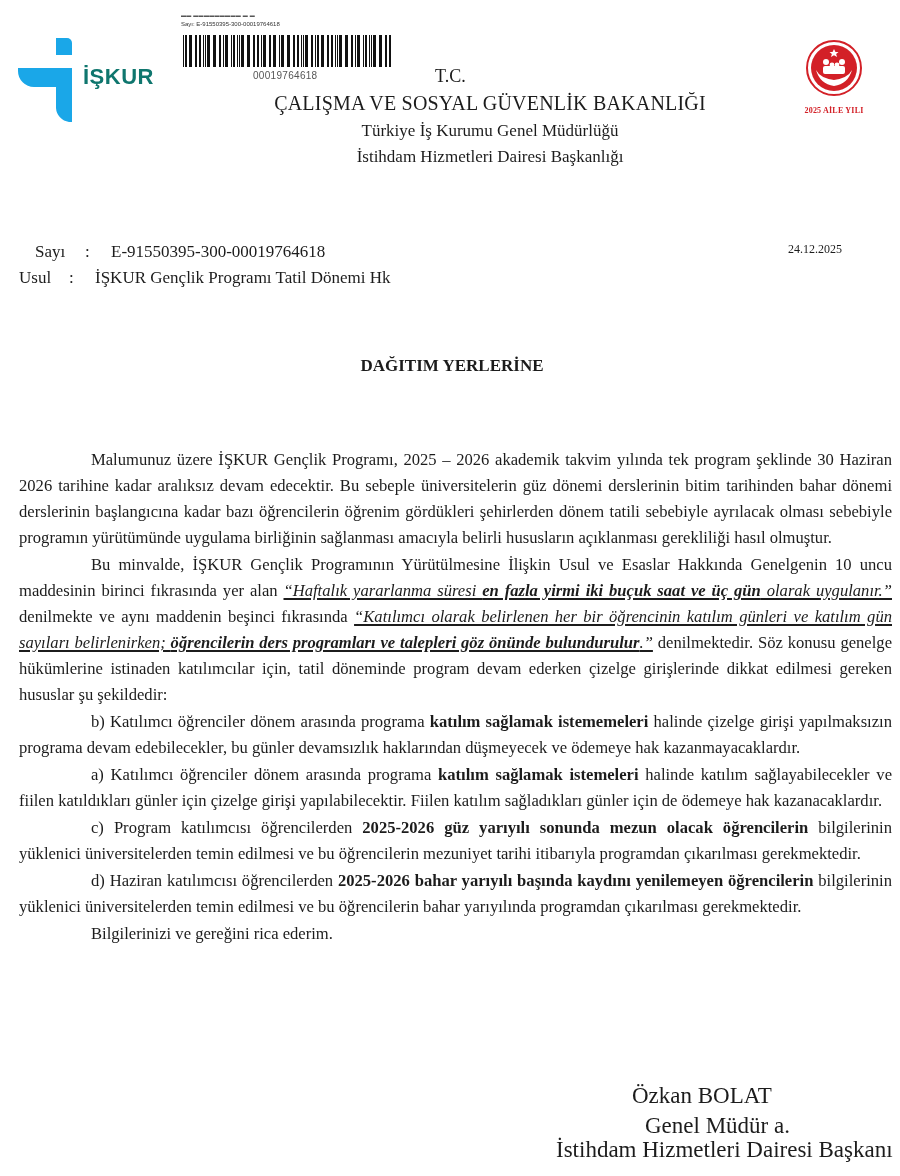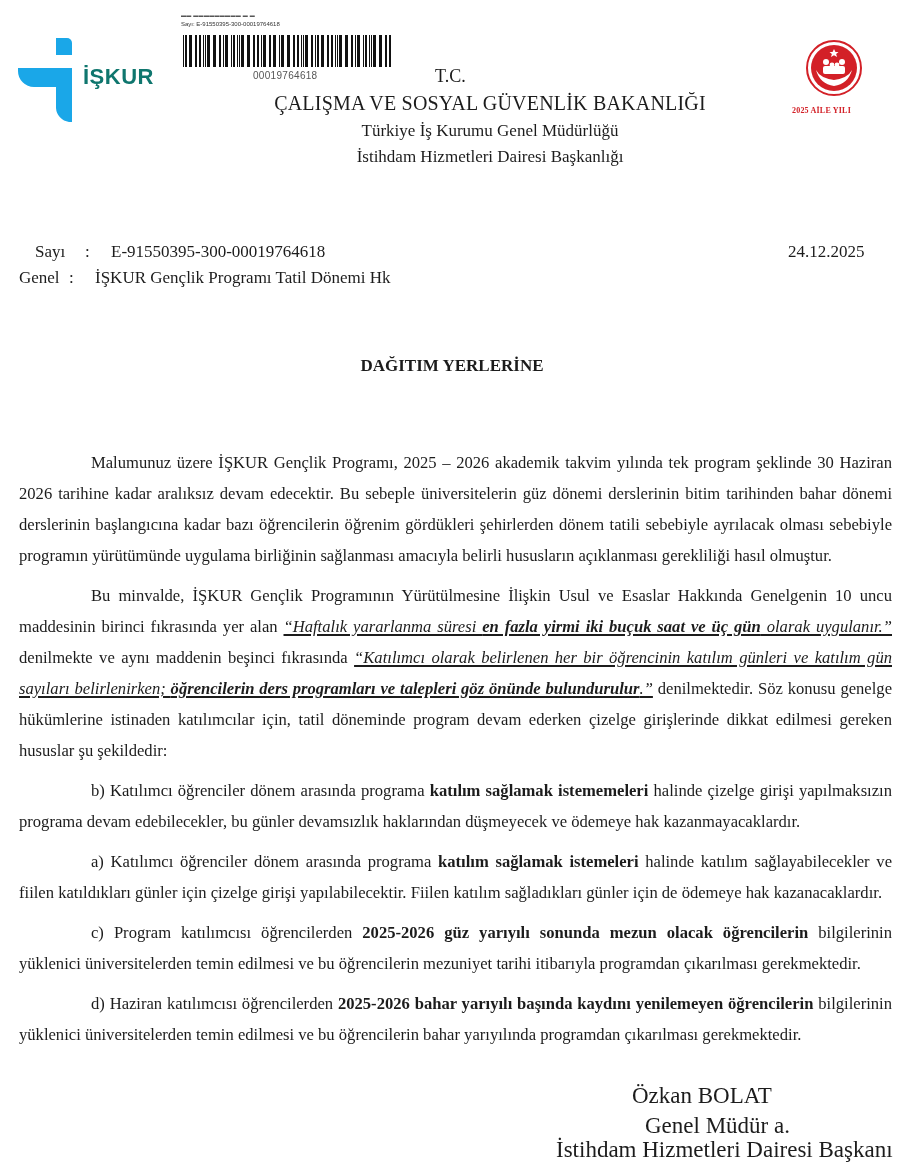--- a/index.html
+++ b/index.html
@@ -21,37 +21,37 @@
     .barcode { left: 183px; top: 35px; width: 212px; height: 32px; }
     .bc-num { left: 253px; top: 70px; font-family: "Liberation Sans", sans-serif; font-size: 10px; color: #555; letter-spacing: 0.3px; }
     
     .hdr { left: 0; width: 900px; text-align: center; }
     .hdr-tc { top: 66px; left: 435px; width: auto; text-align:center; font-size: 18px; }
     .hdr-min { top: 92px; font-size: 20px; letter-spacing: 0.2px; left: 40px; width: 900px;}
     .hdr-gm { top: 121px; font-size: 17px; left: 40px; width: 900px;}
     .hdr-dep { top: 147px; font-size: 17px; left: 40px; width: 900px;}
     
     .emblem { left: 806px; top: 40px; width: 56px; height: 56px; }
-    .emblem-label { left: 792px; top: 106px; width: 84px; font-size: 8px; font-weight: bold; color: #d32027; letter-spacing: 0.2px; }
+    .emblem-label { left: 792px; top: 106px; width: 84px; text-align: center; font-size: 8px; font-weight: bold; color: #d32027; letter-spacing: 0.2px; }
     
     .meta { font-size: 17px; }
     .meta-lbl { width: 50px; display: inline-block; }
     .meta-colon { width: 26px; display: inline-block; }
     .sayi { left: 19px; top: 242px; margin-left: 16px; }
     .konu { left: 19px; top: 268px; }
-    .date { left: 788px; top: 242px; font-size: 17px; }
+    .date { left: 788px; top: 242px; font-size: 12px; }
     
     .addressee { left: 0; width: 900px; top: 356px; text-align: center; font-weight: bold; font-size: 17px; padding-left: 2px; }
     
     .body-text {
       left: 19px; top: 447px; width: 873px;
-      font-size: 16.6px; line-height: 31px; text-align: justify;
+      font-size: 16.6px; line-height: 26px; text-align: justify;
     }
     .body-text p { margin: 0; text-indent: 72px; }
-    .body-text p.gap { margin-top: 9px; }
+    .body-text p.gap { margin-top: 1px; }
     .u { text-decoration: underline; text-decoration-thickness: 1.5px; text-underline-offset: 2px; }
     .i { font-style: italic; }
     .b { font-weight: bold; }
     
     .sig { text-align: center; font-size: 23px; }
     .sig-name { left: 632px; top: 1083px; }
     .sig-title { left: 645px; top: 1113px; }
     .sig-dept { left: 556px; top: 1137px; }
   </style>
 </head>
@@ -137,36 +137,37 @@
     <circle cx="31" cy="25" r="2.4" fill="#fff"></circle>
   <rect x="17" y="26" width="22" height="8" rx="2" fill="#fff"></rect>
   <path d="M10 30 q4 14 18 16 q14 -2 18 -16 q-4 8 -18 10 q-14 -2 -18 -10z" fill="#fff"></path>
 </svg>
 <div class="abs emblem-label">2025 AİLE YILI</div>
 
 <div class="abs meta sayi">
   <span class="meta-lbl">Sayı</span><span class="meta-colon">:</span><span>E-91550395-300-00019764618</span>
 </div>
 <div class="abs meta konu">
-  <span class="meta-lbl">Genel</span><span class="meta-colon">:</span><span>İŞKUR Gençlik Programı Tatil Dönemi Hk</span>
+  <span class="meta-lbl">Usul</span><span class="meta-colon">:</span><span>İŞKUR Gençlik Programı Tatil Dönemi Hk</span>
 </div>
 <div class="abs date">24.12.2025</div>
 
 <div class="abs addressee">DAĞITIM YERLERİNE</div>
 
 <div class="abs body-text">
   <p>Malumunuz üzere İŞKUR Gençlik Programı, 2025 – 2026 akademik takvim yılında tek program şeklinde 30 Haziran 2026 tarihine kadar aralıksız devam edecektir. Bu sebeple üniversitelerin güz dönemi derslerinin bitim tarihinden bahar dönemi derslerinin başlangıcına kadar bazı öğrencilerin öğrenim gördükleri şehirlerden dönem tatili sebebiyle ayrılacak olması sebebiyle programın yürütümünde uygulama birliğinin sağlanması amacıyla belirli hususların açıklanması gerekliliği hasıl olmuştur.</p>
 
   <p class="gap"><span>Bu minvalde, İŞKUR Gençlik Programının Yürütülmesine İlişkin Usul ve Esaslar Hakkında Genelgenin 10 uncu maddesinin birinci fıkrasında yer alan </span><span class="u i"><span>“Haftalık yararlanma süresi </span><span class="b">en fazla yirmi iki buçuk saat ve üç gün</span><span> olarak uygulanır.”</span></span><span> denilmekte ve aynı maddenin beşinci fıkrasında </span><span class="u i"><span>“Katılımcı olarak belirlenen her bir öğrencinin katılım günleri ve katılım gün sayıları belirlenirken; </span><span class="b">öğrencilerin ders programları ve talepleri göz önünde bulundurulur</span><span>.”</span></span><span> denilmektedir. Söz konusu genelge hükümlerine istinaden katılımcılar için, tatil döneminde program devam ederken çizelge girişlerinde dikkat edilmesi gereken hususlar şu şekildedir:</span></p>
 
   <p class="gap"><span>b) Katılımcı öğrenciler dönem arasında programa </span><span class="b">katılım sağlamak istememeleri</span><span> halinde çizelge girişi yapılmaksızın programa devam edebilecekler, bu günler devamsızlık haklarından düşmeyecek ve ödemeye hak kazanmayacaklardır.</span></p>
 
   <p class="gap"><span>a) Katılımcı öğrenciler dönem arasında programa </span><span class="b">katılım sağlamak istemeleri</span><span> halinde katılım sağlayabilecekler ve fiilen katıldıkları günler için çizelge girişi yapılabilecektir. Fiilen katılım sağladıkları günler için de ödemeye hak kazanacaklardır.</span></p>
 
   <p class="gap"><span>c) Program katılımcısı öğrencilerden </span><span class="b">2025-2026 güz yarıyılı sonunda mezun olacak öğrencilerin</span><span> bilgilerinin yüklenici üniversitelerden temin edilmesi ve bu öğrencilerin mezuniyet tarihi itibarıyla programdan çıkarılması gerekmektedir.</span></p>
 
   <p class="gap"><span>d) Haziran katılımcısı öğrencilerden </span><span class="b">2025-2026 bahar yarıyılı başında kaydını yenilemeyen öğrencilerin</span><span> bilgilerinin yüklenici üniversitelerden temin edilmesi ve bu öğrencilerin bahar yarıyılında programdan çıkarılması gerekmektedir.</span></p>
 
+  <p class="gap">Bilgilerinizi ve gereğini rica ederim.</p>
 </div>
 
 <div class="abs sig sig-name">Özkan BOLAT</div>
 <div class="abs sig sig-title">Genel Müdür a.</div>
 <div class="abs sig sig-dept">İstihdam Hizmetleri Dairesi Başkanı</div>
 
 </body></html>

